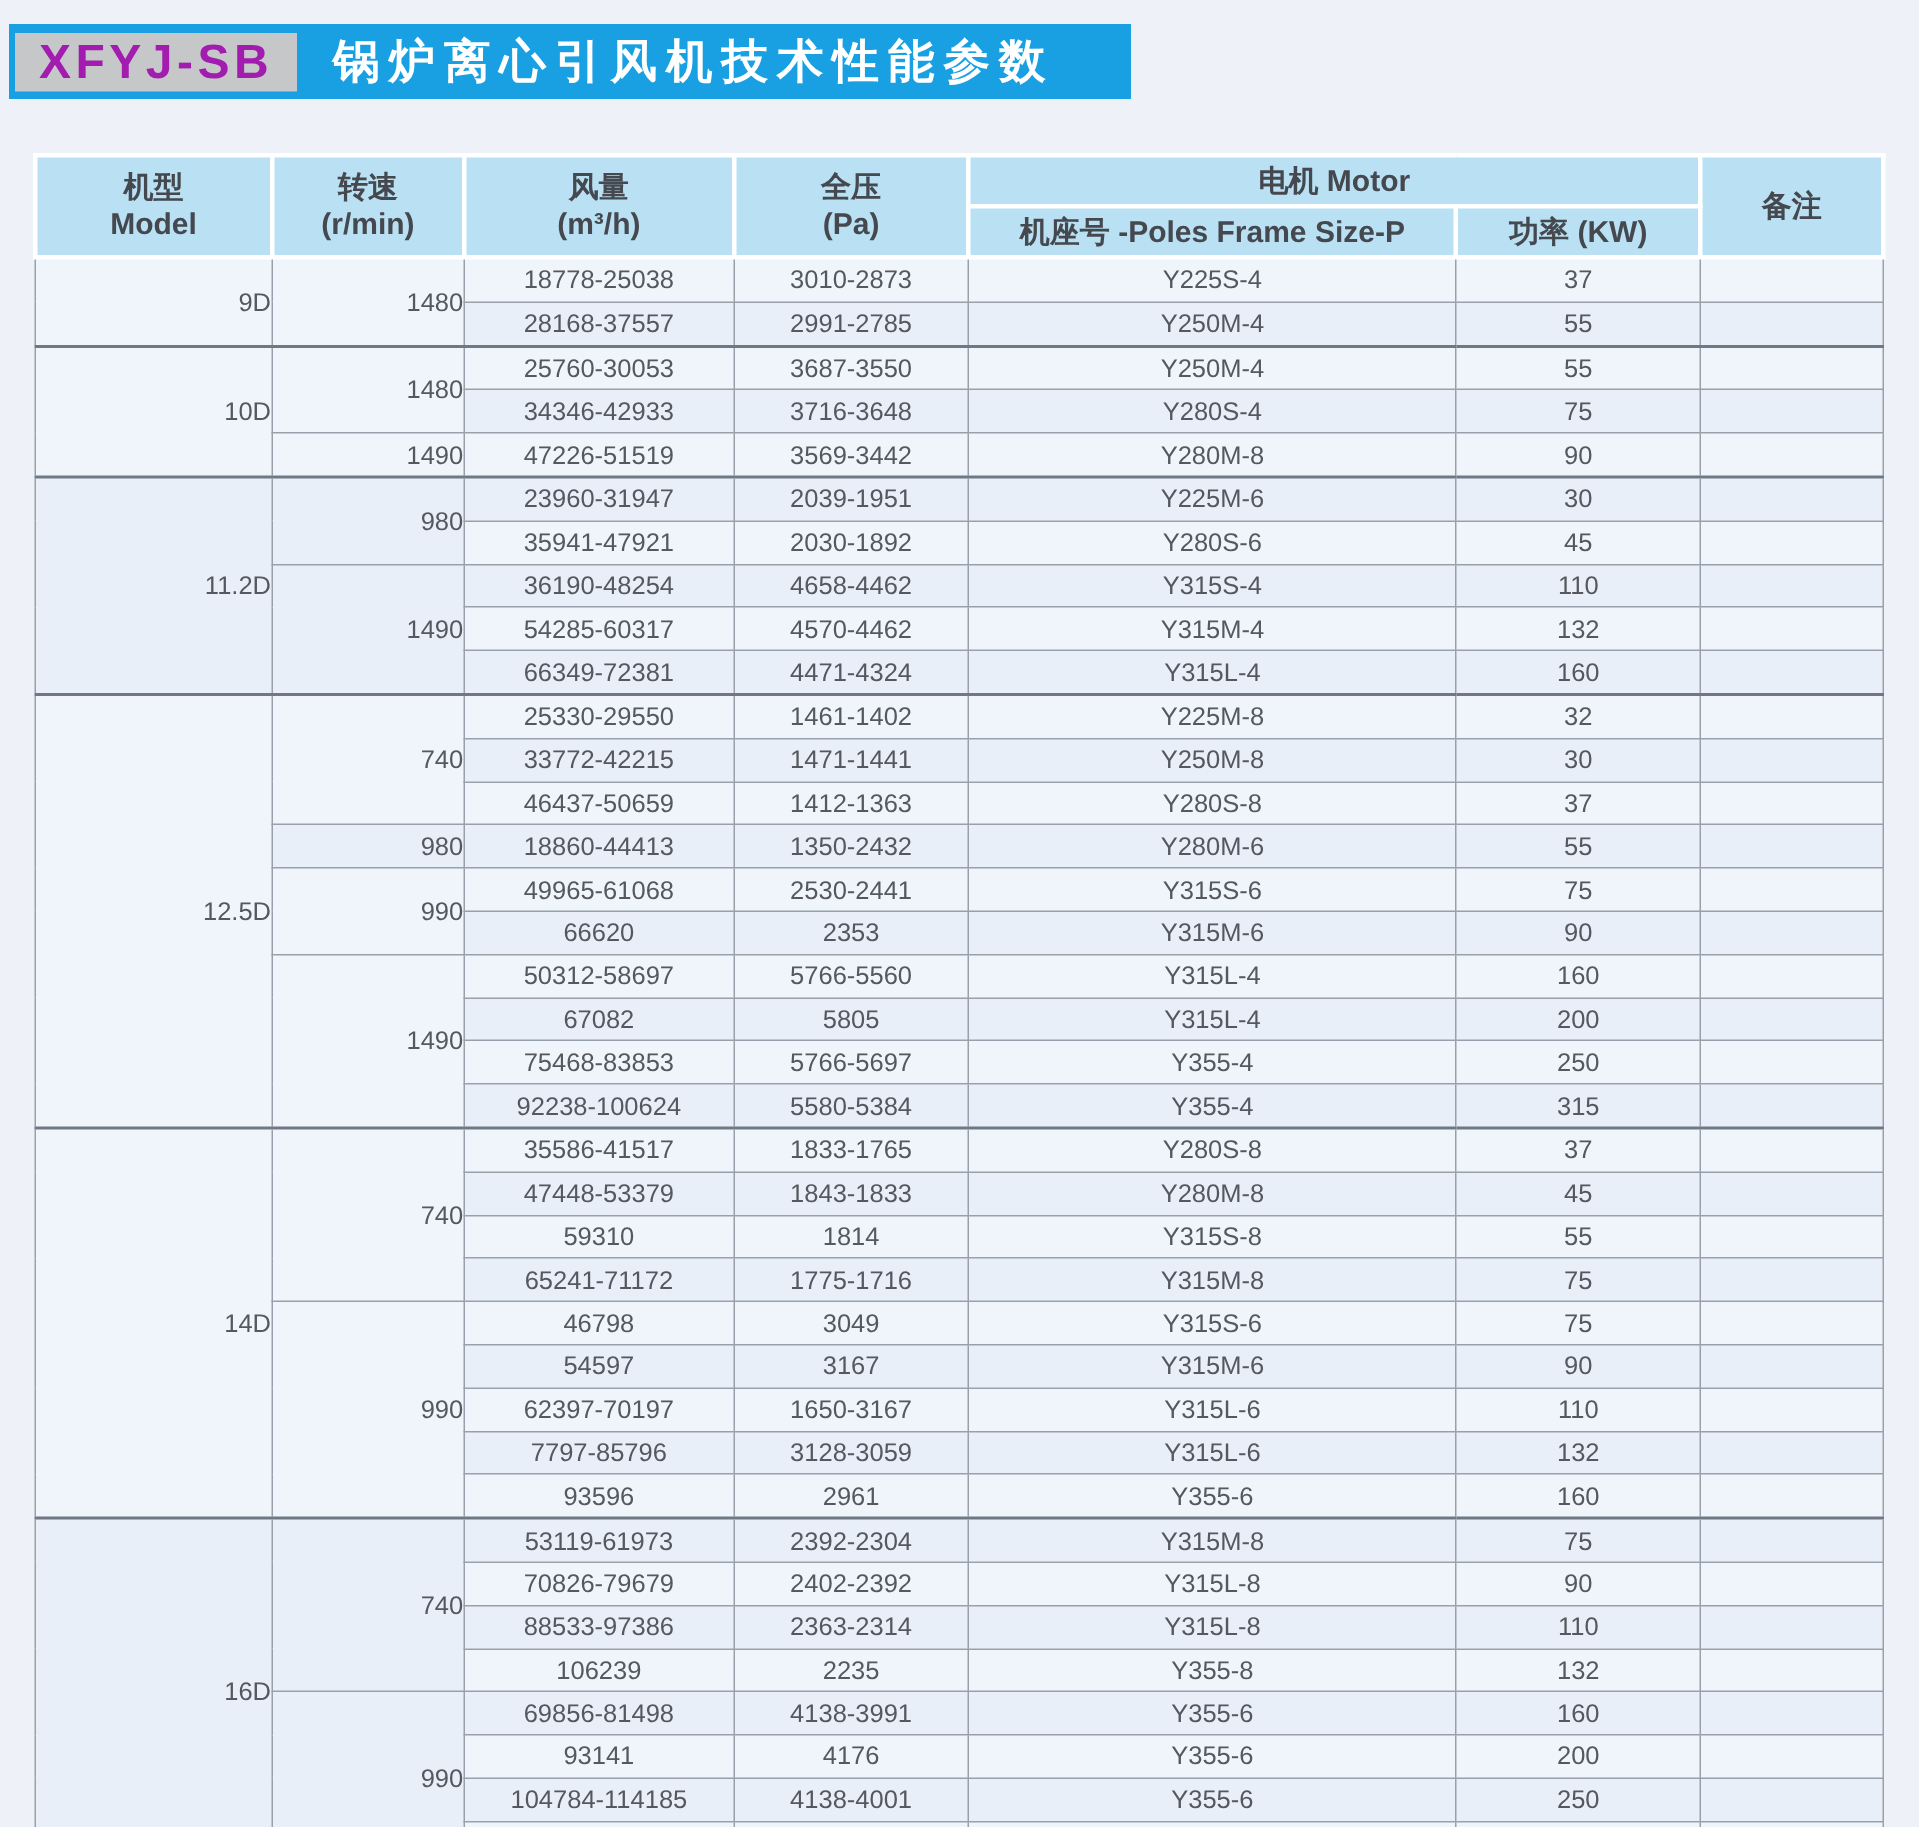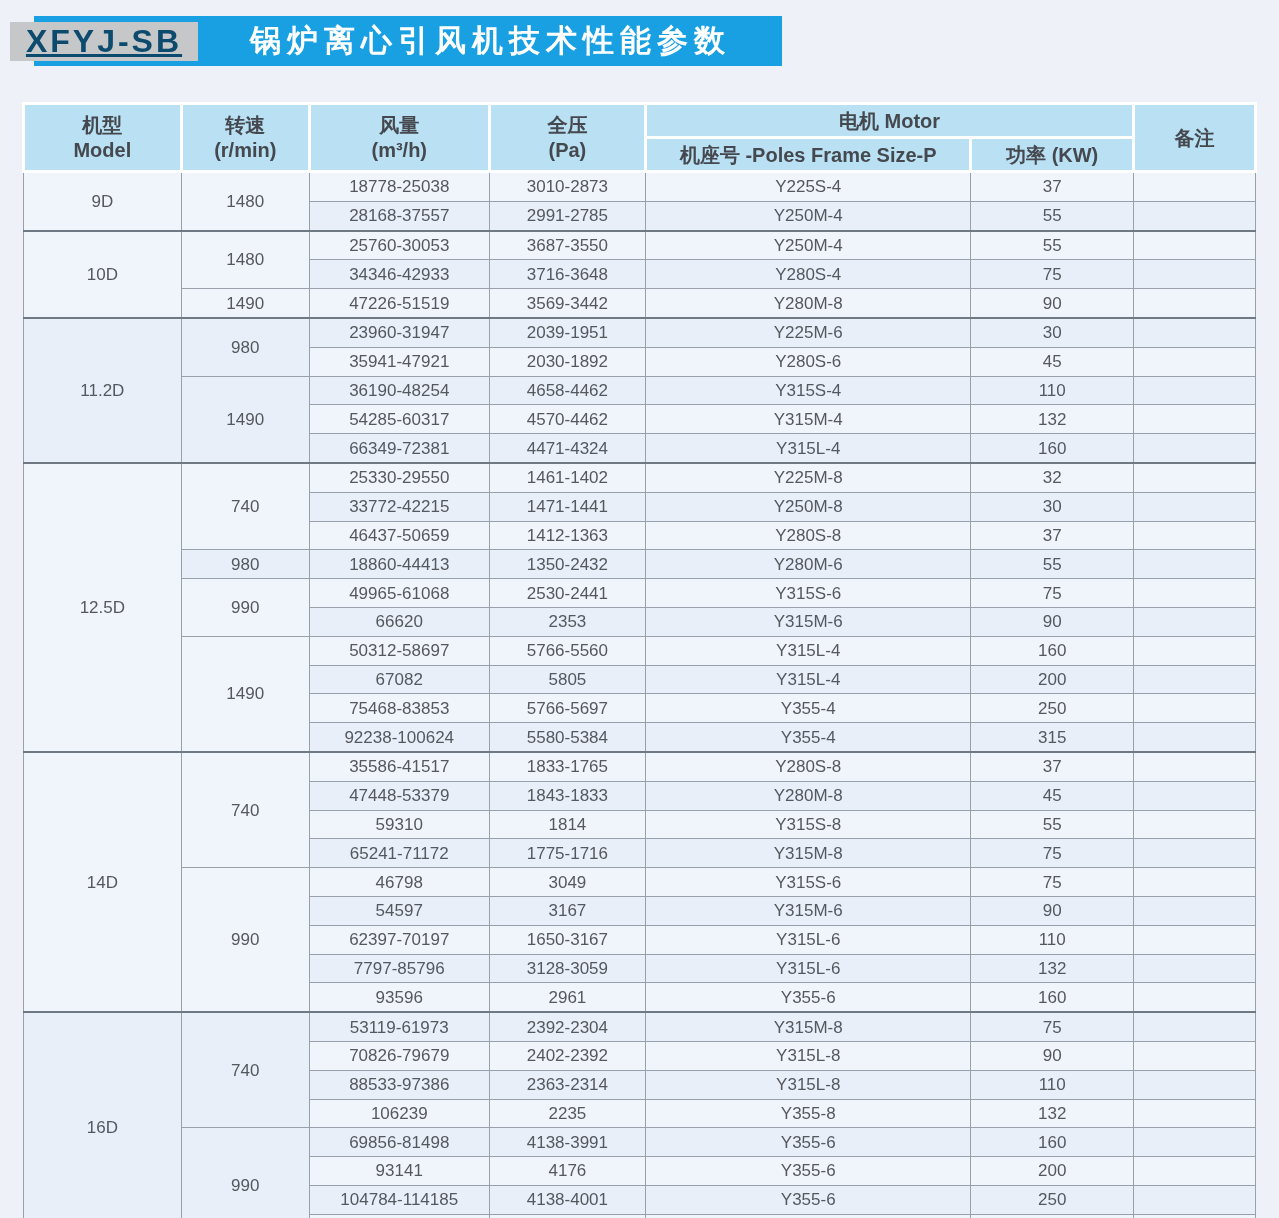--- a/index.html
+++ b/index.html
@@ -12,21 +12,21 @@
     overflow: hidden;
   }
   
   .title-wrap {
     position: relative;
     height: 50px;
     margin-top: 16px;
   }
   .title-blue {
     position: absolute;
-    left: 34px;
+    left: 6px;
     top: 0;
     width: 748px;
     height: 50px;
     background: #18a0e2;
   }
   .title-zh {
     position: absolute;
     left: 216px;
     top: 0;
     height: 50px;
@@ -40,25 +40,24 @@
   .title-badge {
     position: absolute;
     left: 10px;
     top: 6px;
     width: 188px;
     height: 39px;
     background: #c6c7c9;
     display: flex;
     align-items: center;
     justify-content: center;
-    color: #0c4a6e;
+    color: #a21caf;
     font-size: 32px;
     font-weight: bold;
     letter-spacing: 3px;
-    text-decoration: underline;
   }
   
   table.spec {
     width: 1235px;
     margin: 36px 0 0 22px;
     border-collapse: collapse;
     table-layout: fixed;
     border-left: 1px solid #98a1ab;
     border-right: 1px solid #98a1ab;
     border-bottom: 3px solid #2aabe3;
@@ -79,21 +78,21 @@
     height: 27.8px;
     padding: 0;
     text-align: center;
     vertical-align: middle;
     font-size: 17px;
     color: #55585e;
     line-height: 1;
   }
   tbody tr.odd  td { background: #f0f5fb; }
   tbody tr.even td { background: #e8eff8; }
-  tbody td.model-cell, tbody td.speed-cell { background: #edf3fa; }
+  tbody td.model-cell, tbody td.speed-cell { background: #edf3fa; text-align: right; }
   tbody tr.group-start td { border-top: 2px solid #6f7984; }
 </style>
 </head>
 <body>
 
 <div class="title-wrap">
   <div class="title-blue">
     <span class="title-zh">锅炉离心引风机技术性能参数</span>
   </div>
   <div class="title-badge">XFYJ-SB</div>

